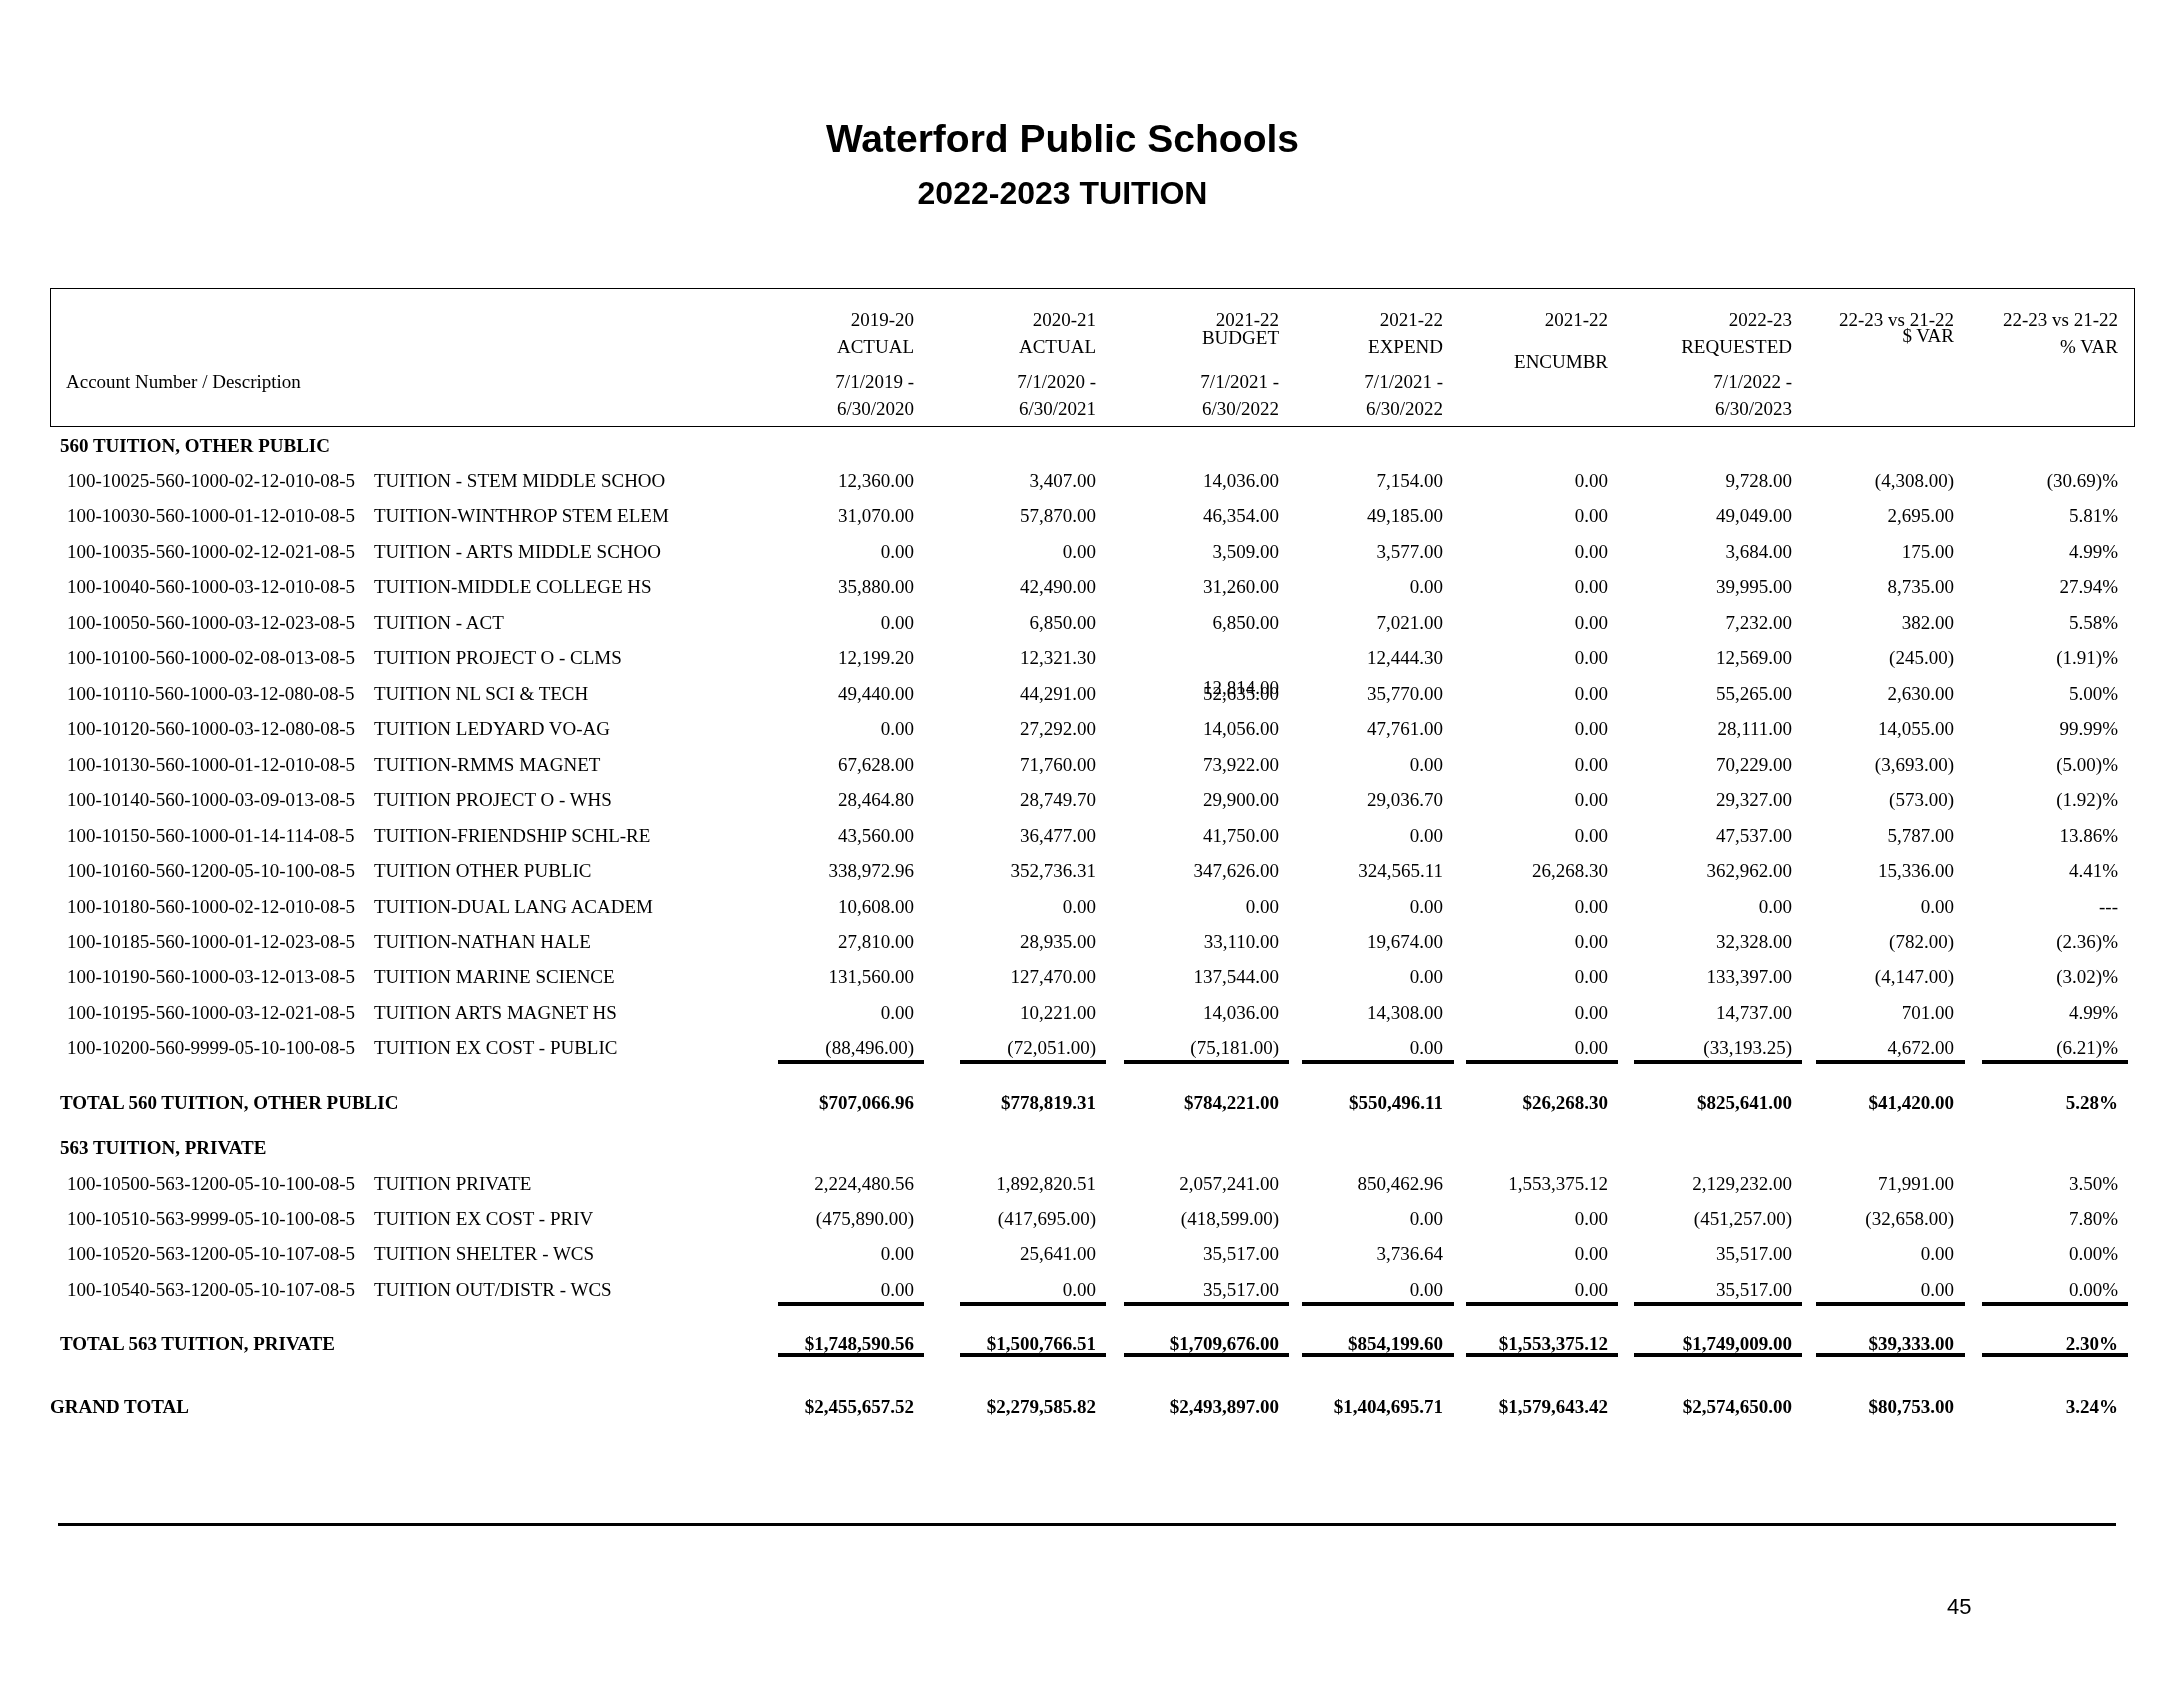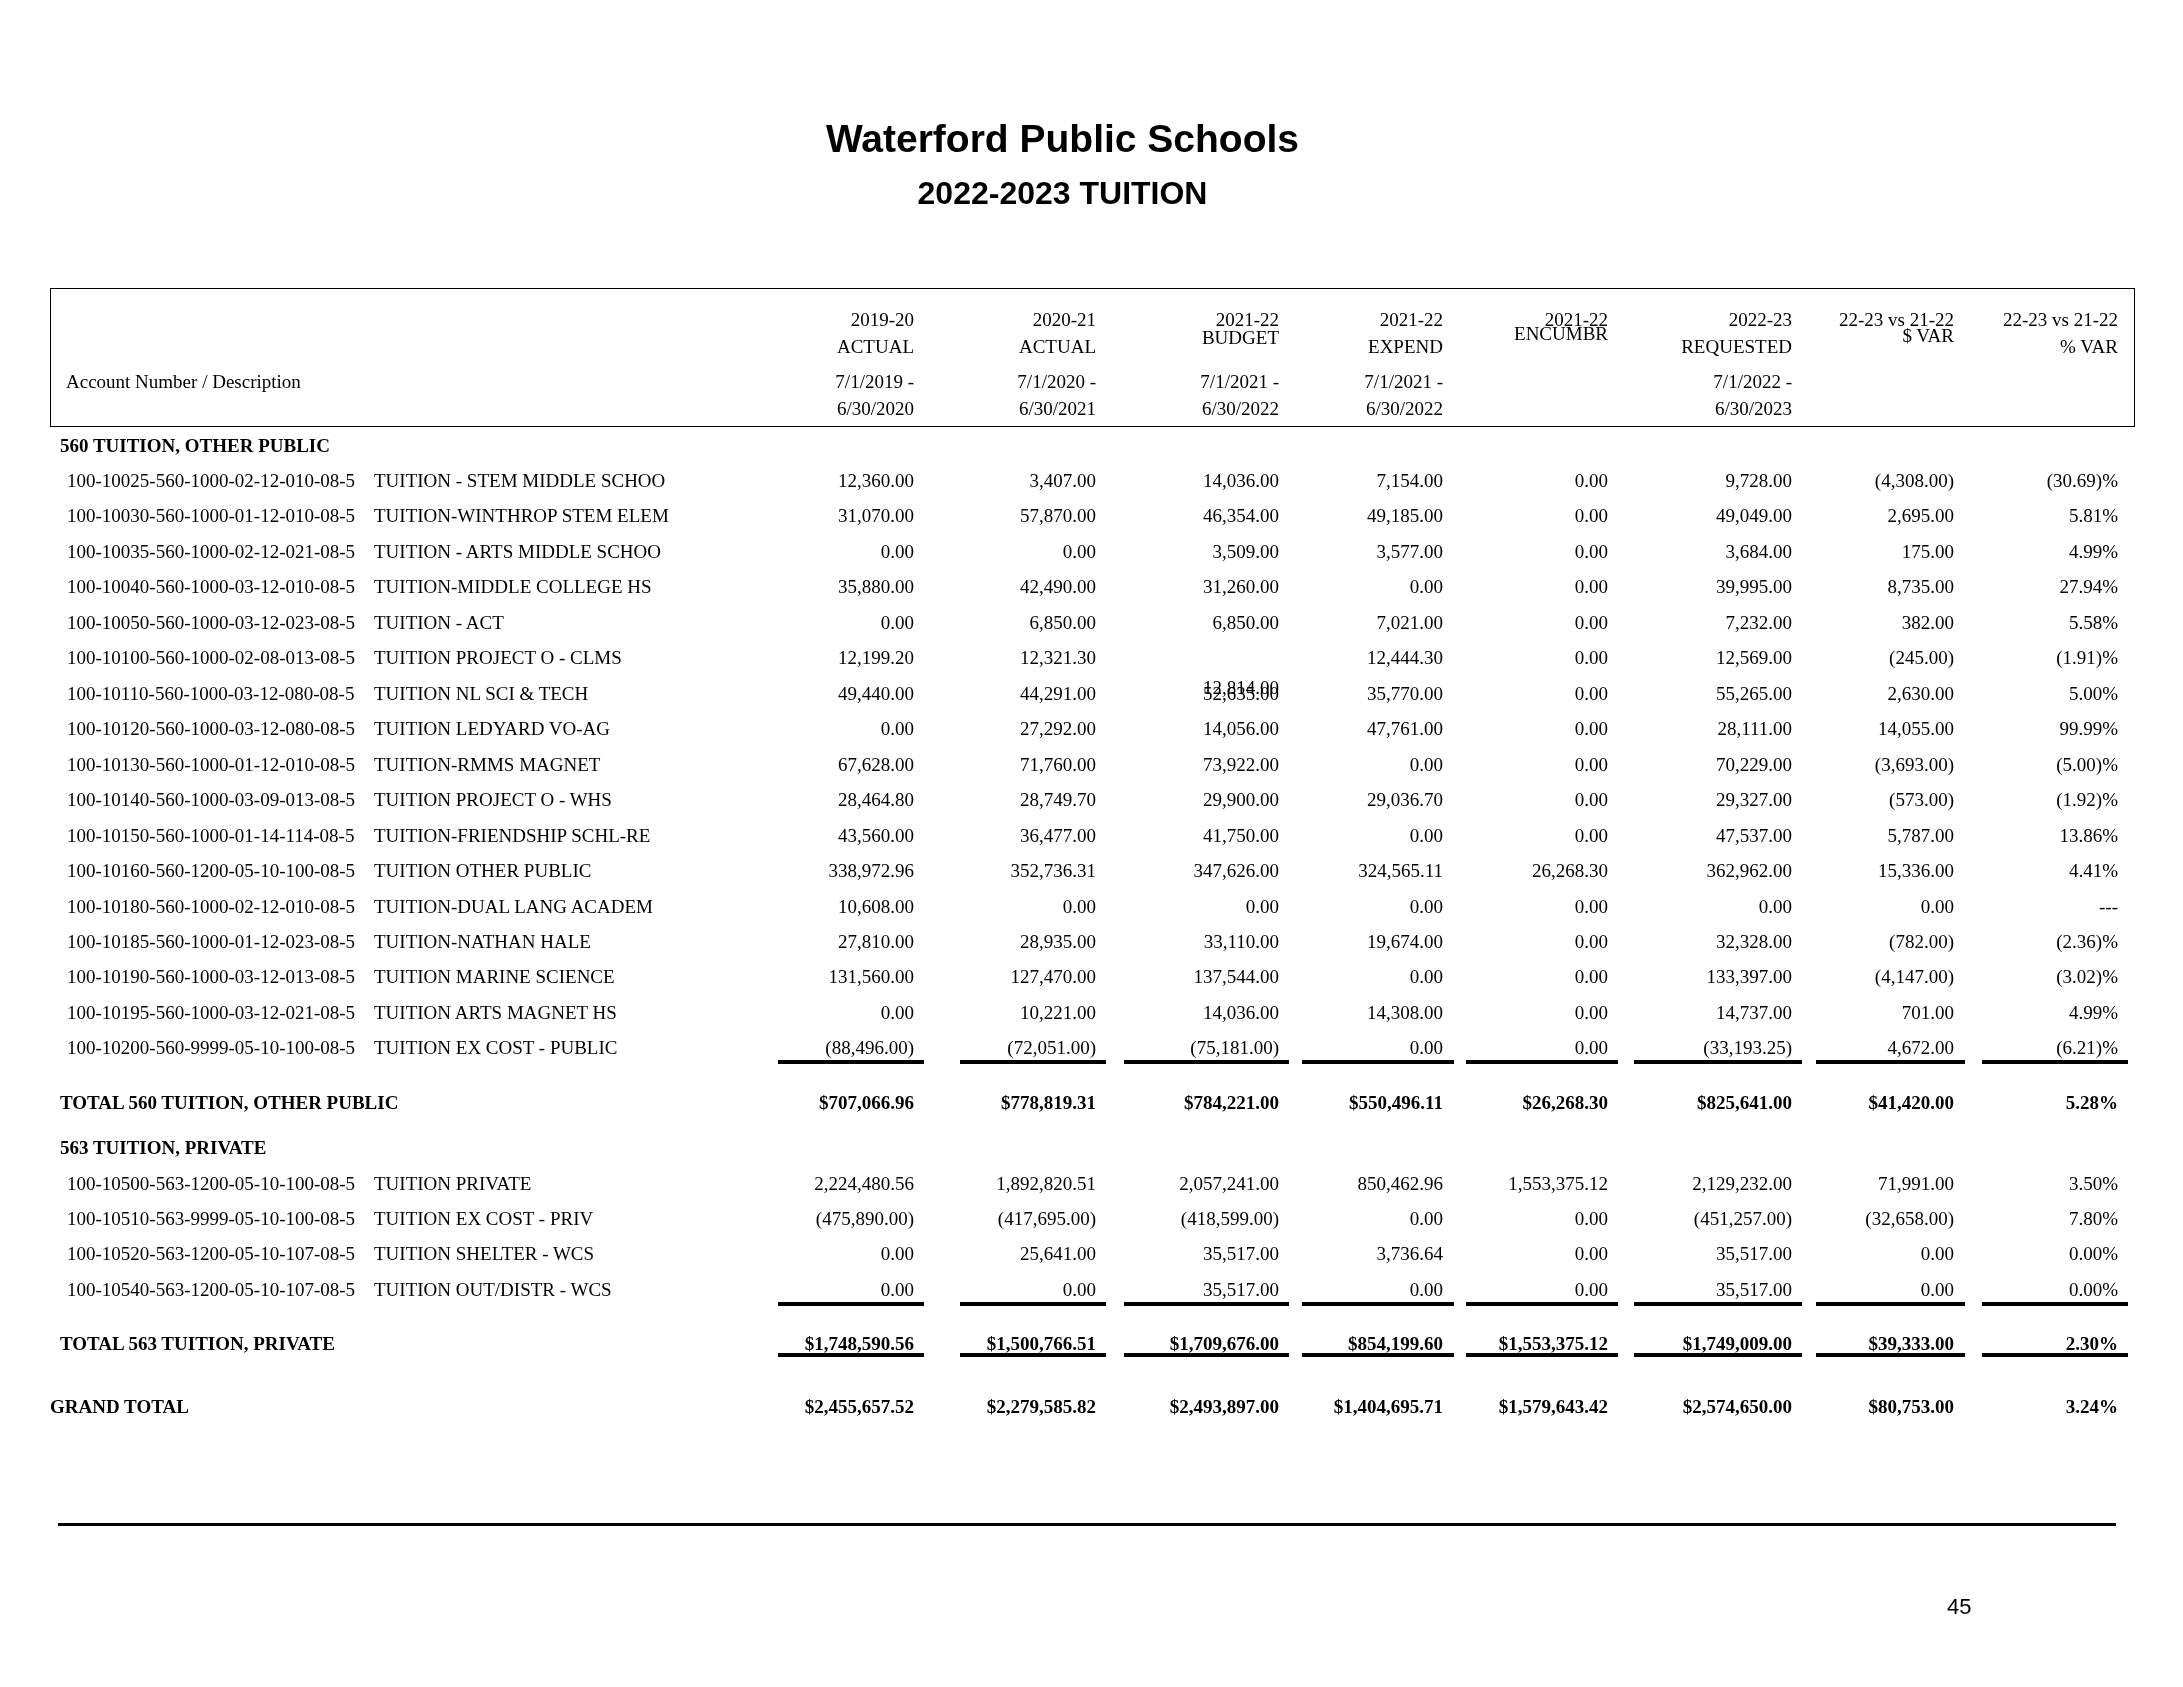--- a/index.html
+++ b/index.html
@@ -65,21 +65,21 @@
     <div class="hcell" style="top: 395px; left: 877px; width: 219px;">6/30/2021</div>
     <div class="hcell" style="top: 306px; left: 1060px; width: 219px;">2021-22</div>
     <div class="hcell" style="top: 324px; left: 1060px; width: 219px;">BUDGET</div>
     <div class="hcell" style="top: 368px; left: 1060px; width: 219px;">7/1/2021 -</div>
     <div class="hcell" style="top: 395px; left: 1060px; width: 219px;">6/30/2022</div>
     <div class="hcell" style="top: 306px; left: 1224px; width: 219px;">2021-22</div>
     <div class="hcell" style="top: 333px; left: 1224px; width: 219px;">EXPEND</div>
     <div class="hcell" style="top: 368px; left: 1224px; width: 219px;">7/1/2021 -</div>
     <div class="hcell" style="top: 395px; left: 1224px; width: 219px;">6/30/2022</div>
     <div class="hcell" style="top: 306px; left: 1389px; width: 219px;">2021-22</div>
-    <div class="hcell" style="top: 320px; left: 1389px; width: 219px;">ENCUMBR</div>
+    <div class="hcell" style="top: 348px; left: 1389px; width: 219px;">ENCUMBR</div>
     <div class="hcell" style="top: 368px; left: 1389px; width: 219px;"></div>
     <div class="hcell" style="top: 395px; left: 1389px; width: 219px;"></div>
     <div class="hcell" style="top: 306px; left: 1573px; width: 219px;">2022-23</div>
     <div class="hcell" style="top: 333px; left: 1573px; width: 219px;">REQUESTED</div>
     <div class="hcell" style="top: 368px; left: 1573px; width: 219px;">7/1/2022 -</div>
     <div class="hcell" style="top: 395px; left: 1573px; width: 219px;">6/30/2023</div>
     <div class="hcell" style="top: 306px; left: 1735px; width: 219px;">22-23 vs 21-22</div>
     <div class="hcell" style="top: 322px; left: 1735px; width: 219px;">$ VAR</div>
     <div class="hcell" style="top: 368px; left: 1735px; width: 219px;"></div>
     <div class="hcell" style="top: 395px; left: 1735px; width: 219px;"></div>

